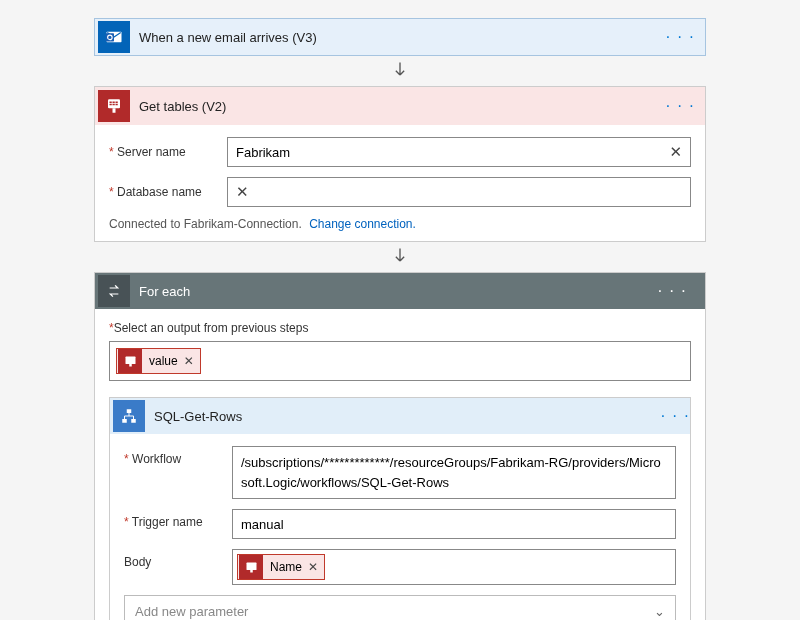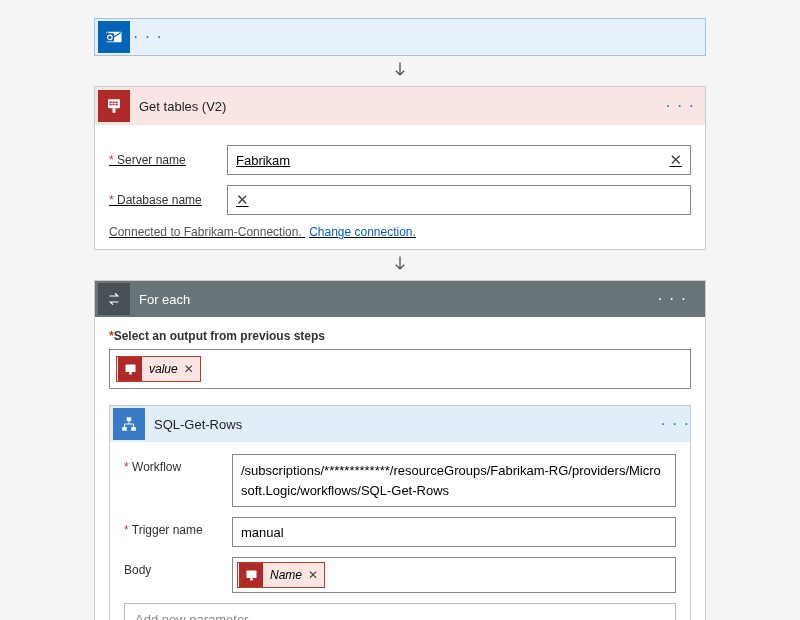--- a/index.html
+++ b/index.html
@@ -7,39 +7,39 @@
 .col { display: flex; flex-direction: column; align-items: center; }
 .card-header { height: 38px; display: flex; align-items: center; border: 1px solid #ccc; padding: 0 10px 0 0; }
 .icon-sq { width: 32px; height: 32px; display: flex; align-items: center; justify-content: center; flex-shrink: 0; margin: 3px; }
 .title { flex: 1; font-size: 13px; padding-left: 6px; color: #222; }
 .more { color: #0078d4; font-size: 16px; letter-spacing: 1px; cursor: pointer; }
 .arrow-down { width: 20px; height: 20px; margin: 4px 0 6px 0; }
 .email-card { width: 612px; background: #e6f0fa; }
 .email-card .card-header { border-color: #a6c4e0; }
 .sql-card { width: 612px; background: #fff; border: 1px solid #ccc; }
 .sql-hdr { background: #fae5e5; border-bottom: 1px solid #ccc; border: none; }
-.sql-body { padding: 20px 14px 10px 14px; text-decoration: underline; }
+.sql-body { padding: 12px 14px 10px 14px; }
 .row { display: flex; align-items: center; margin-bottom: 10px; }
 .lbl { width: 118px; font-size: 12px; color: #333; }
 .req::before { content: "* "; color: #c0392b; }
 .inp-wrap { flex: 1; display: flex; align-items: center; border: 1px solid #888; background: #fff; height: 30px; padding: 0 8px; font-size: 13px; }
 .inp-wrap .clear { font-size: 15px; color: #444; cursor: pointer; }
 .inp-val { flex: 1; font-size: 13px; }
 .conn-line { font-size: 12px; color: #555; }
 .conn-line a { color: #0062be; text-decoration: none; margin-left: 4px; }
 .foreach-card { width: 612px; background: #fff; border: 1px solid #ccc; }
 .foreach-hdr { background: #677578; color: #fff; height: 36px; display: flex; align-items: center; padding-right: 18px; }
 .foreach-hdr .title { color: #fff; }
 .foreach-body { padding: 12px 14px 14px 14px; }
-.small-lbl { font-size: 12px; color: #333; margin-bottom: 6px; font-weight: bold; }
+.small-lbl { font-size: 12px; color: #333; margin-bottom: 6px; }
 .small-lbl.req::before { content: "*"; color: #c0392b; }
 .token-box { border: 1px solid #888; padding: 6px; display: flex; }
 .token { display: inline-flex; align-items: center; background: #fae5e5; border: 1px solid #c0392b; height: 26px; font-size: 12px; }
 .token .tok-icon { background: #b12a2a; width: 24px; height: 24px; display: flex; align-items: center; justify-content: center; margin: 1px; }
-.token .tok-text { padding: 0 6px; font-style: italic; }
+.token .tok-text { padding: 0 6px; }
 .token .tok-x { padding-right: 6px; color: #444; cursor: pointer; font-size: 12px; }
 .inner-card { border: 1px solid #ccc; margin-top: 16px; }
 .inner-hdr { background: #e1eef9; height: 36px; display: flex; align-items: center; padding-right: 0; }
 .inner-body { padding: 12px 14px 14px 14px; }
 .inner-row { display: flex; margin-bottom: 10px; }
 .inner-row .lbl { width: 108px; padding-top: 6px; }
 .inner-row .fld { flex: 1; border: 1px solid #888; min-height: 30px; padding: 6px 8px; font-size: 13px; display: flex; align-items: center; flex-wrap: wrap; }
 .inner-row .fld.multi { line-height: 1.5; display: block; }
 .param-box { border: 1px solid #bbb; height: 32px; display: flex; align-items: center; padding: 0 10px; font-size: 13px; color: #888; justify-content: space-between; }
 .chev { color: #666; font-size: 13px; }
@@ -53,20 +53,21 @@
   <div class="email-card">
     <div class="card-header">
       <div class="icon-sq" style="background:#0364b8">
         <svg width="18" height="18" viewBox="0 0 24 24">
             <rect x="2" y="5" width="20" height="14" rx="1" fill="#fff"></rect>
             <path d="M3 6l9 6 9-6" stroke="#0364b8" stroke-width="1.5" fill="none"></path>
             <rect x="1" y="7" width="11" height="11" rx="1" fill="#1a5fb4"></rect>
             <circle cx="6.5" cy="12.5" r="3" fill="none" stroke="#fff" stroke-width="1.5"></circle>
           </svg>
       </div>
+      <div class="title">When a new email arrives (V3)</div>
       <div class="more">· · ·</div>
     </div>
   </div>
 
   <svg class="arrow-down" viewBox="0 0 24 24">
       <path d="M12 3v15m0 0l-5-5m5 5l5-5" stroke="#555" stroke-width="1.6" fill="none"></path>
     </svg>
 
   <div class="sql-card">
     <div class="card-header sql-hdr">

